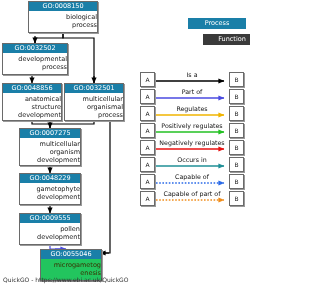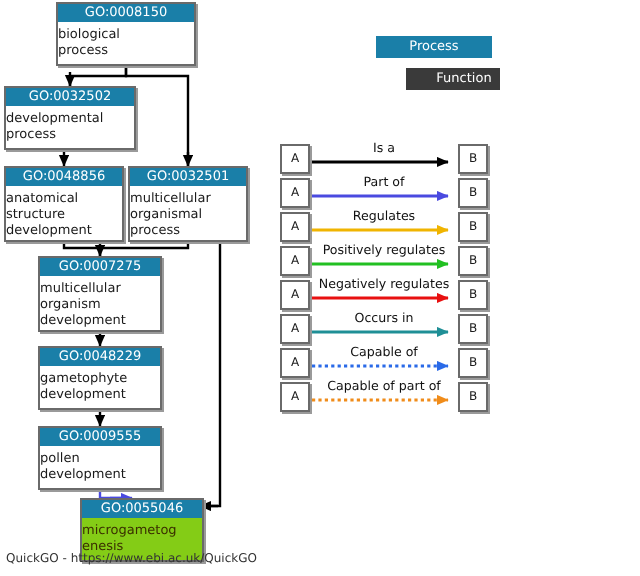--- a/index.html
+++ b/index.html
@@ -30,25 +30,25 @@
     height:9px;
     text-align:center;
     letter-spacing:0px;
     white-space:nowrap;
   }
   .node .lbl{
     display:block;
     color:#1a1a1a;
     font-size:6.5px;
     line-height:8px;
-    text-align:left;
+    text-align:right;
     padding-top:2px;
     white-space:pre-line;
   }
-  .node.focus{ background:#84cc16; }
+  .node.focus{ background:#22c55e; }
   .node.focus .lbl{ color:#3a3000; }
 
   
   #edges{position:absolute;left:0;top:0;width:250px;height:288px;}
 
   
   .key{
     position:absolute;
     width:58px;height:11px;
     font-size:6.5px;

